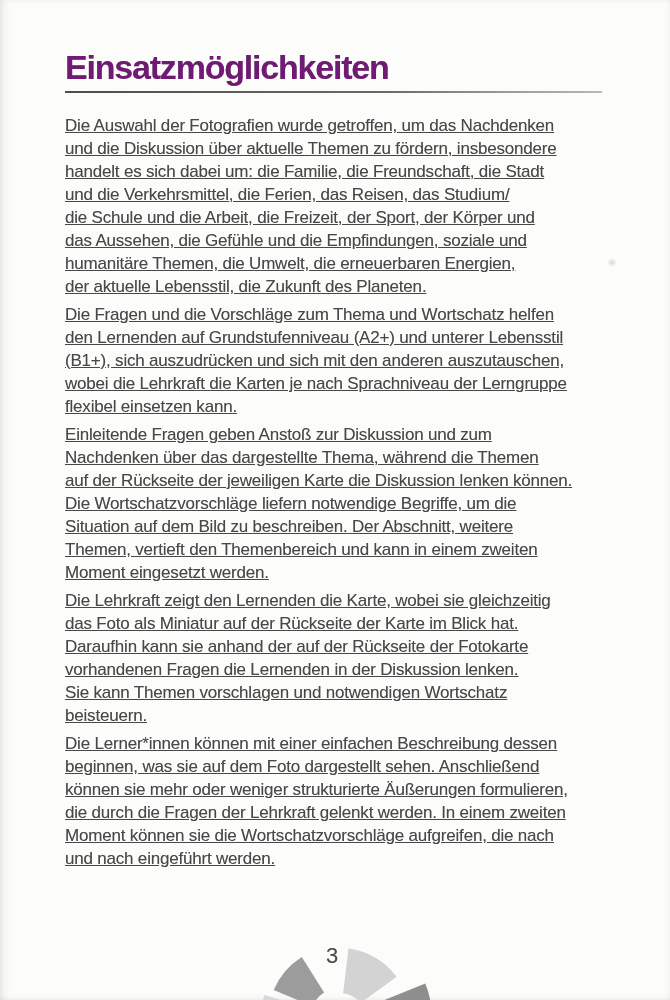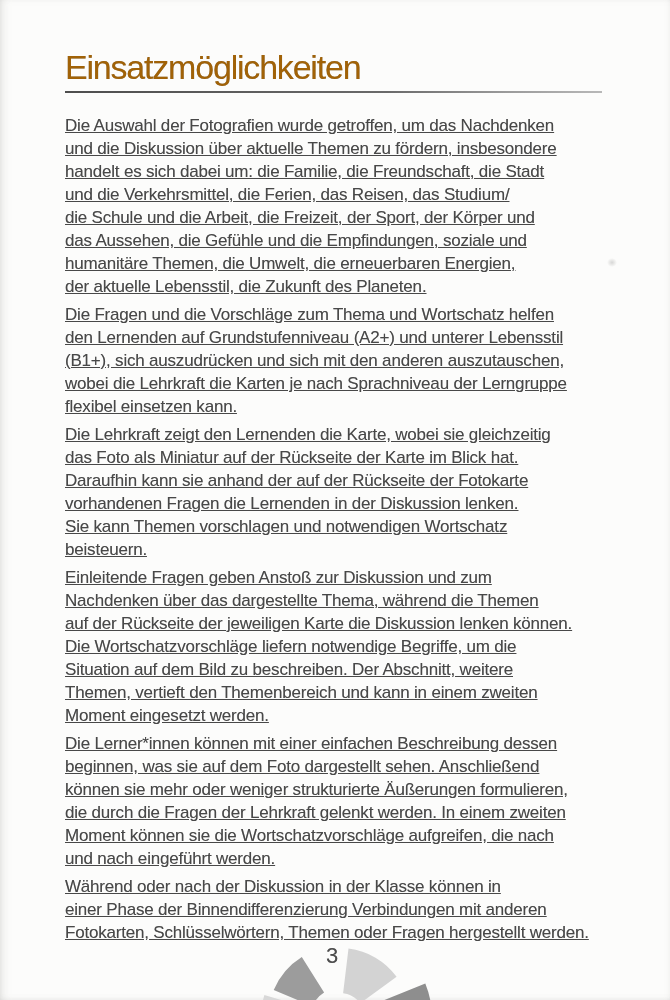--- a/index.html
+++ b/index.html
@@ -20,23 +20,23 @@
                 inset 0 -4px 10px -8px rgba(150,150,145,0.3);
     color: #474747;
   }
   .title-block {
     margin: 50px 20px 0 65px;
     width: 537px;
   }
   h1.page-title {
     margin: 0;
     font-size: 34px;
-    font-weight: 400;
+    font-weight: 700;
     letter-spacing: -1.2px;
-    color: #a16207;
+    color: #701a75;
     line-height: 1.0;
     text-shadow: 0 0 0.5px rgba(60,60,60,0.45);
   }
   .title-rule {
     margin-top: 7px;
     height: 2px;
     background: linear-gradient(to right, #4e4e4e, #6a6a6a 60%, #9a9a9a 82%, #b8b8b8 100%);
   }
   .body-text {
     margin: 21px 20px 0 65px;
@@ -103,42 +103,39 @@
 und die Verkehrsmittel, die Ferien, das Reisen, das Studium/
 die Schule und die Arbeit, die Freizeit, der Sport, der Körper und
 das Aussehen, die Gefühle und die Empfindungen, soziale und
 humanitäre Themen, die Umwelt, die erneuerbaren Energien,
 der aktuelle Lebensstil, die Zukunft des Planeten.</p>
     <p>Die Fragen und die Vorschläge zum Thema und Wortschatz helfen
 den Lernenden auf Grundstufenniveau (A2+) und unterer Lebensstil
 (B1+), sich auszudrücken und sich mit den anderen auszutauschen,
 wobei die Lehrkraft die Karten je nach Sprachniveau der Lerngruppe
 flexibel einsetzen kann.</p>
-    <p>Die Lehrkraft zeigt den Lernenden die Karte, wobei sie gleichzeitig
-das Foto als Miniatur auf der Rückseite der Karte im Blick hat.
-Daraufhin kann sie anhand der auf der Rückseite der Fotokarte
-vorhandenen Fragen die Lernenden in der Diskussion lenken.
-Sie kann Themen vorschlagen und notwendigen Wortschatz
-beisteuern.</p>
     <p>Einleitende Fragen geben Anstoß zur Diskussion und zum
 Nachdenken über das dargestellte Thema, während die Themen
 auf der Rückseite der jeweiligen Karte die Diskussion lenken können.
 Die Wortschatzvorschläge liefern notwendige Begriffe, um die
 Situation auf dem Bild zu beschreiben. Der Abschnitt, weitere
 Themen, vertieft den Themenbereich und kann in einem zweiten
 Moment eingesetzt werden.</p>
+    <p>Die Lehrkraft zeigt den Lernenden die Karte, wobei sie gleichzeitig
+das Foto als Miniatur auf der Rückseite der Karte im Blick hat.
+Daraufhin kann sie anhand der auf der Rückseite der Fotokarte
+vorhandenen Fragen die Lernenden in der Diskussion lenken.
+Sie kann Themen vorschlagen und notwendigen Wortschatz
+beisteuern.</p>
     <p>Die Lerner*innen können mit einer einfachen Beschreibung dessen
 beginnen, was sie auf dem Foto dargestellt sehen. Anschließend
 können sie mehr oder weniger strukturierte Äußerungen formulieren,
 die durch die Fragen der Lehrkraft gelenkt werden. In einem zweiten
 Moment können sie die Wortschatzvorschläge aufgreifen, die nach
 und nach eingeführt werden.</p>
-    <p>Während oder nach der Diskussion in der Klasse können in
-einer Phase der Binnendifferenzierung Verbindungen mit anderen
-Fotokarten, Schlüsselwörtern, Themen oder Fragen hergestellt werden.</p>
   </div>
 
   <div class="scan-speck"></div>
 
   <div class="footer-decoration">
     <svg viewBox="0 935 670 65" aria-hidden="true">
 
       <path d="M 301.8 956.9 A 72 72 0 0 0 273.7 989.9 L 312.4 1006.3 A 30 30 0 0 1 324.1 992.6 Z" fill="#9c9c9c"></path>
 
       <path d="M 348.5 948.5 A 70 70 0 0 1 396.6 976.8 L 360.2 1003.3 A 25 25 0 0 0 343.1 993.2 Z" fill="#d3d3d3"></path>

